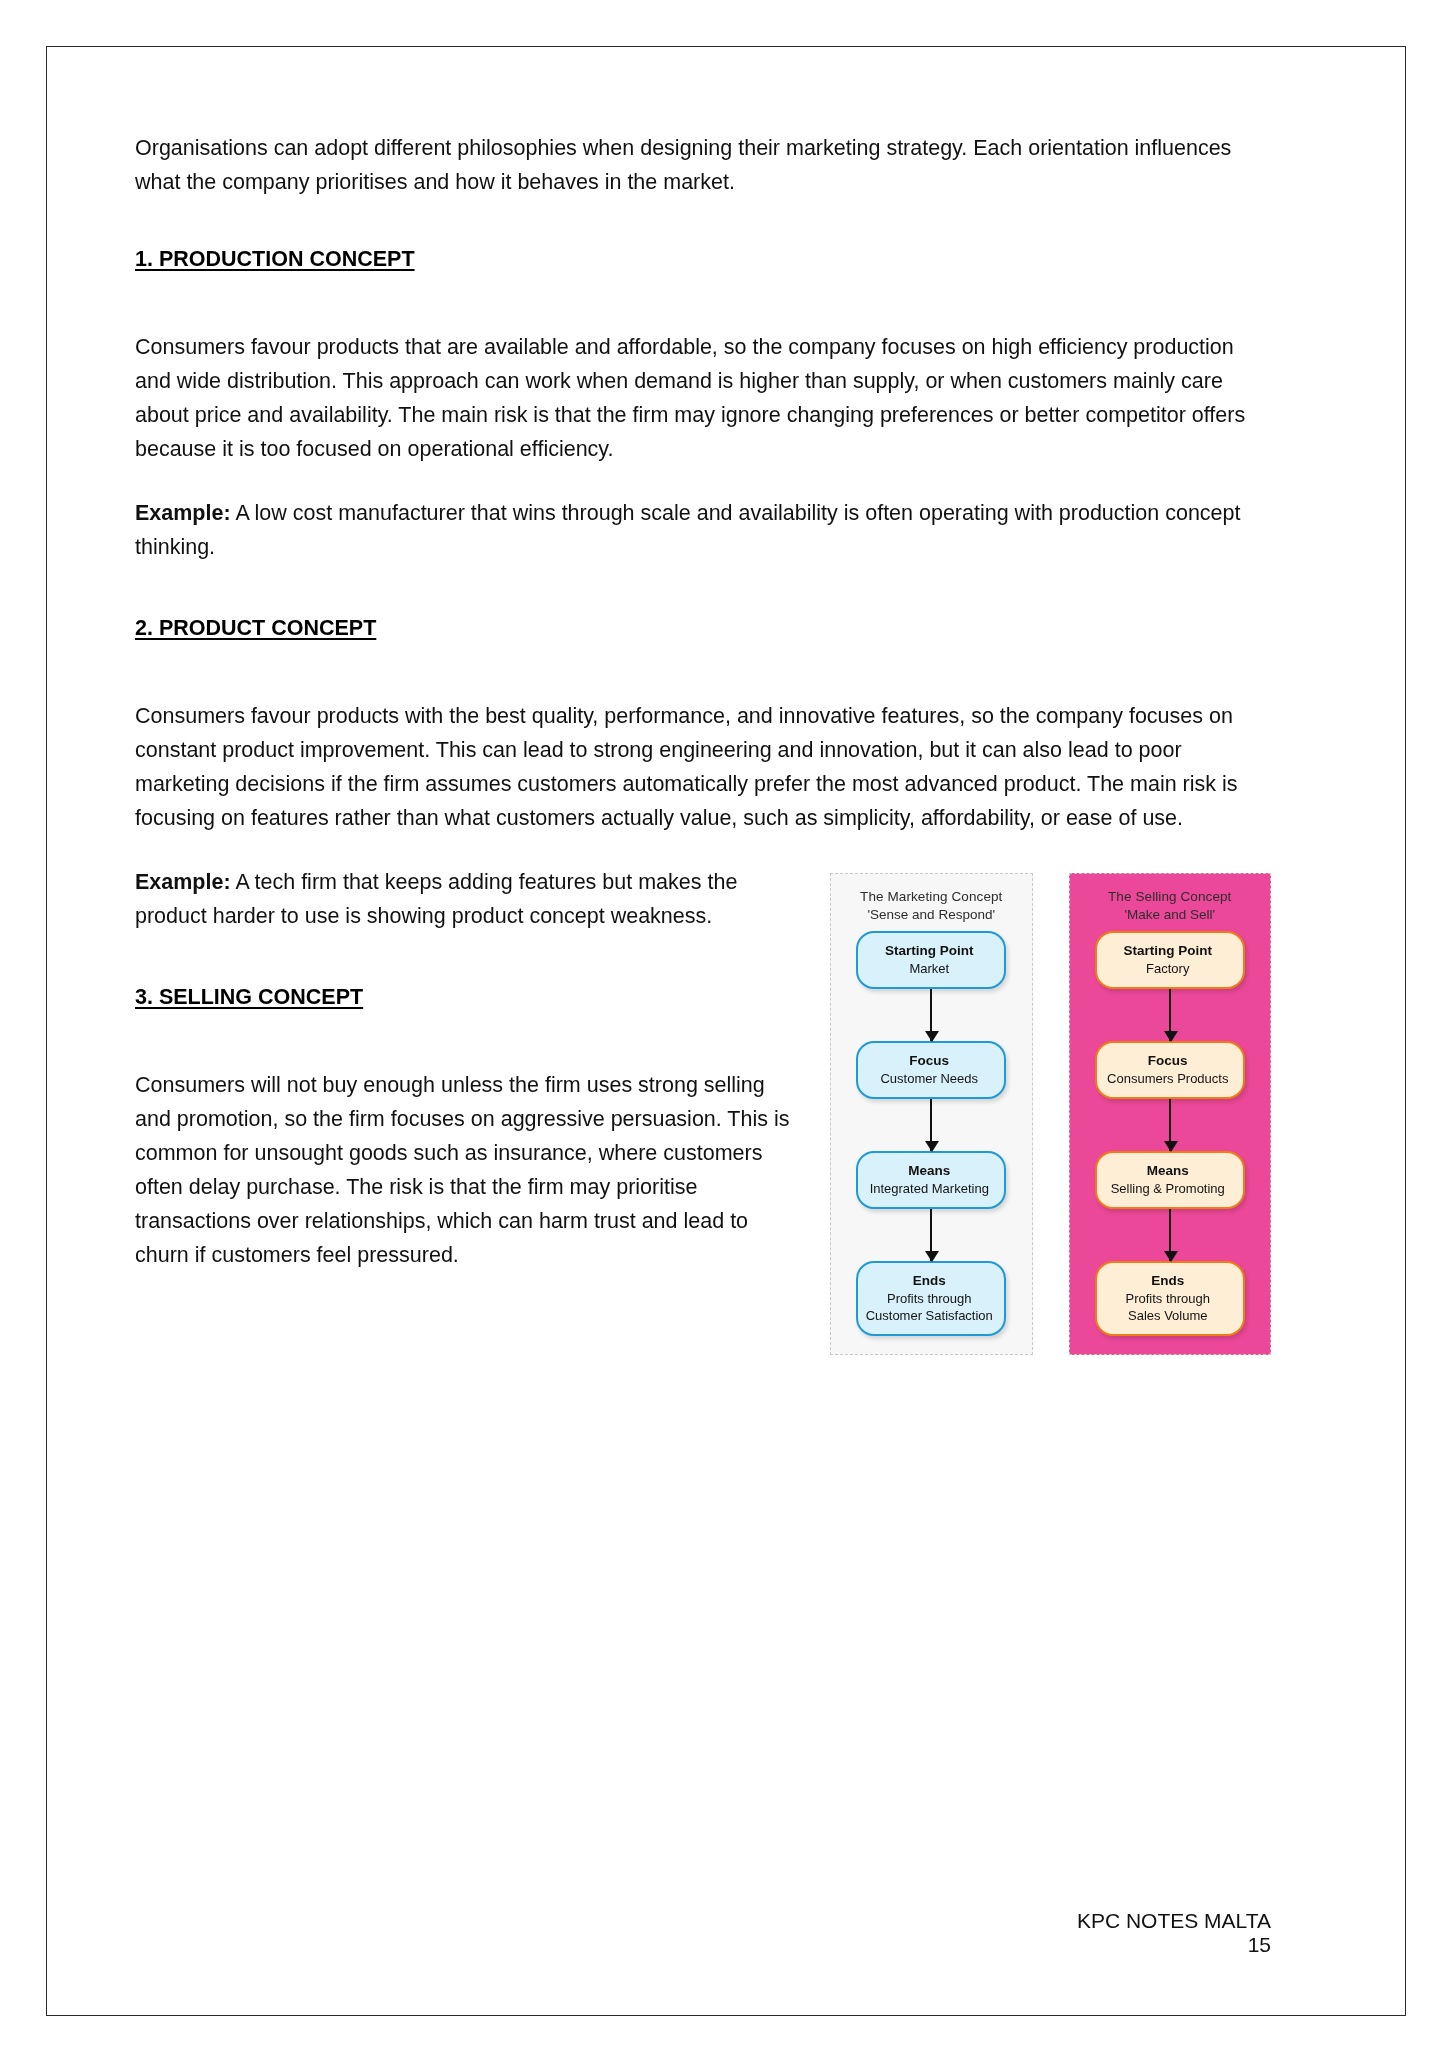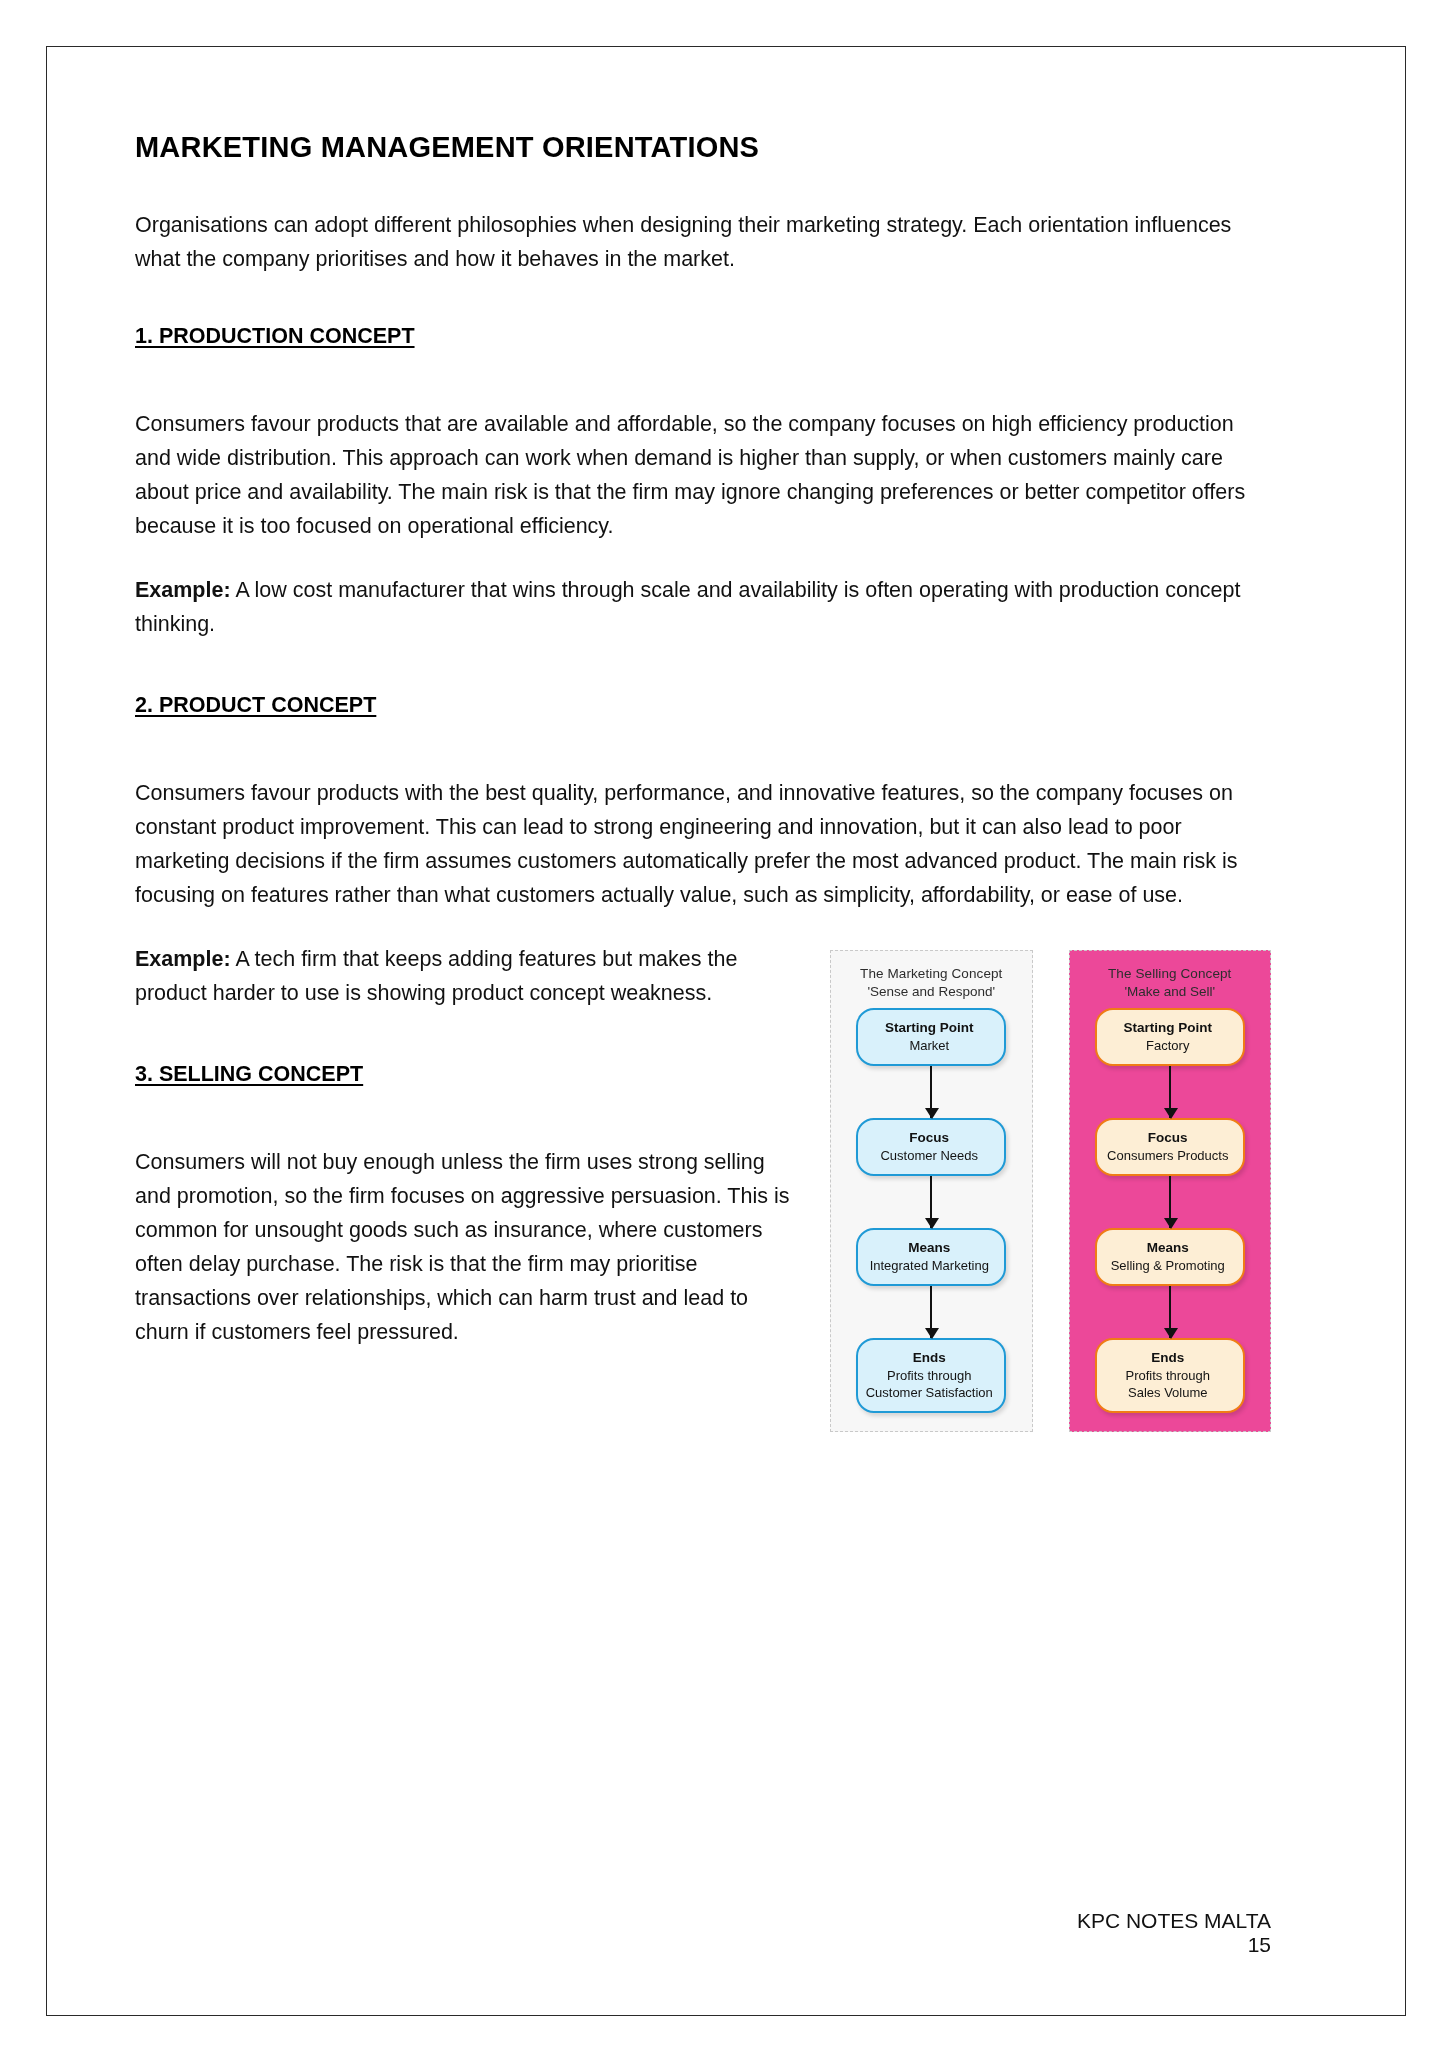--- a/index.html
+++ b/index.html
@@ -129,21 +129,20 @@
   }
   .clearer{clear:both;}
 </style>
 </head>
 <body>
 
 <div class="page-sheet">
 
   <div class="content">
 
-    <h1 class="doc-title">MARKETING MANAGEMENT ORIENTATIONS</h1>
 
     <p class="para intro">Organisations can adopt different philosophies when designing their marketing strategy. Each orientation influences what the company prioritises and how it behaves in the market.</p>
 
     <div class="head-wrap">
       <h2 class="section-head">1. PRODUCTION CONCEPT</h2>
     </div>
 
     <p class="para">Consumers favour products that are available and affordable, so the company focuses on high efficiency production and wide distribution. This approach can work when demand is higher than supply, or when customers mainly care about price and availability. The main risk is that the firm may ignore changing preferences or better competitor offers because it is too focused on operational efficiency.</p>
 
     <p class="para">

